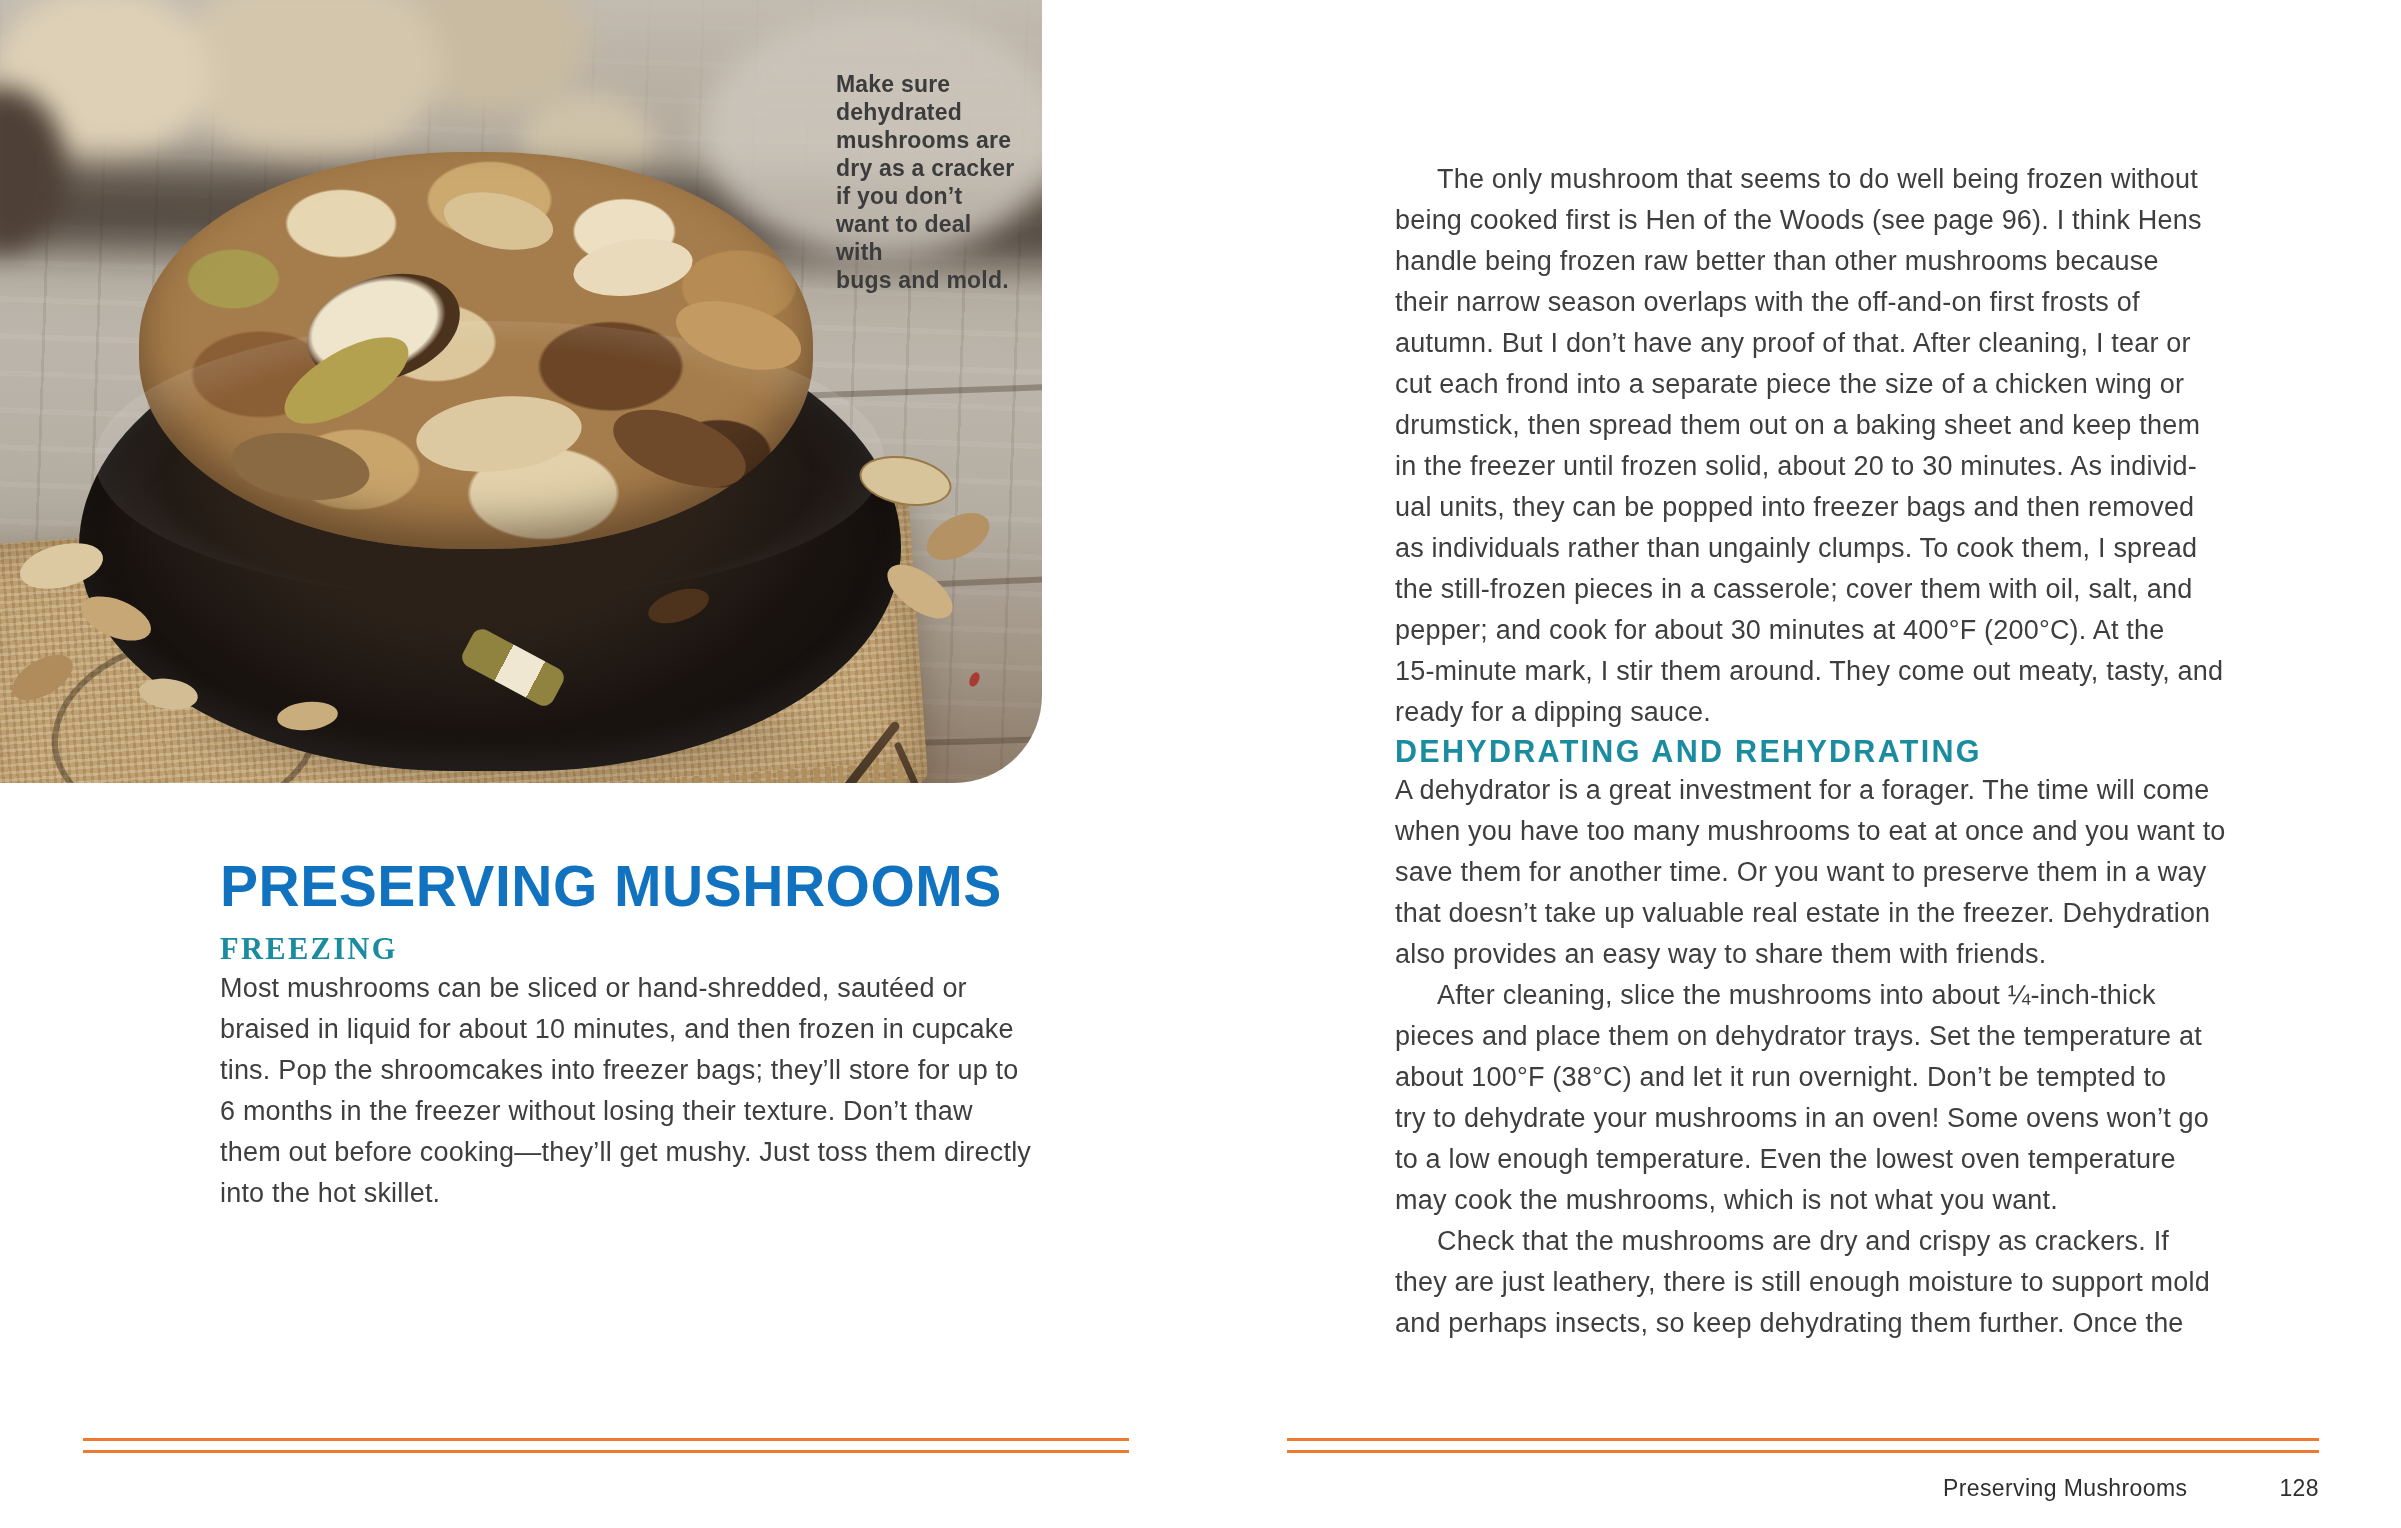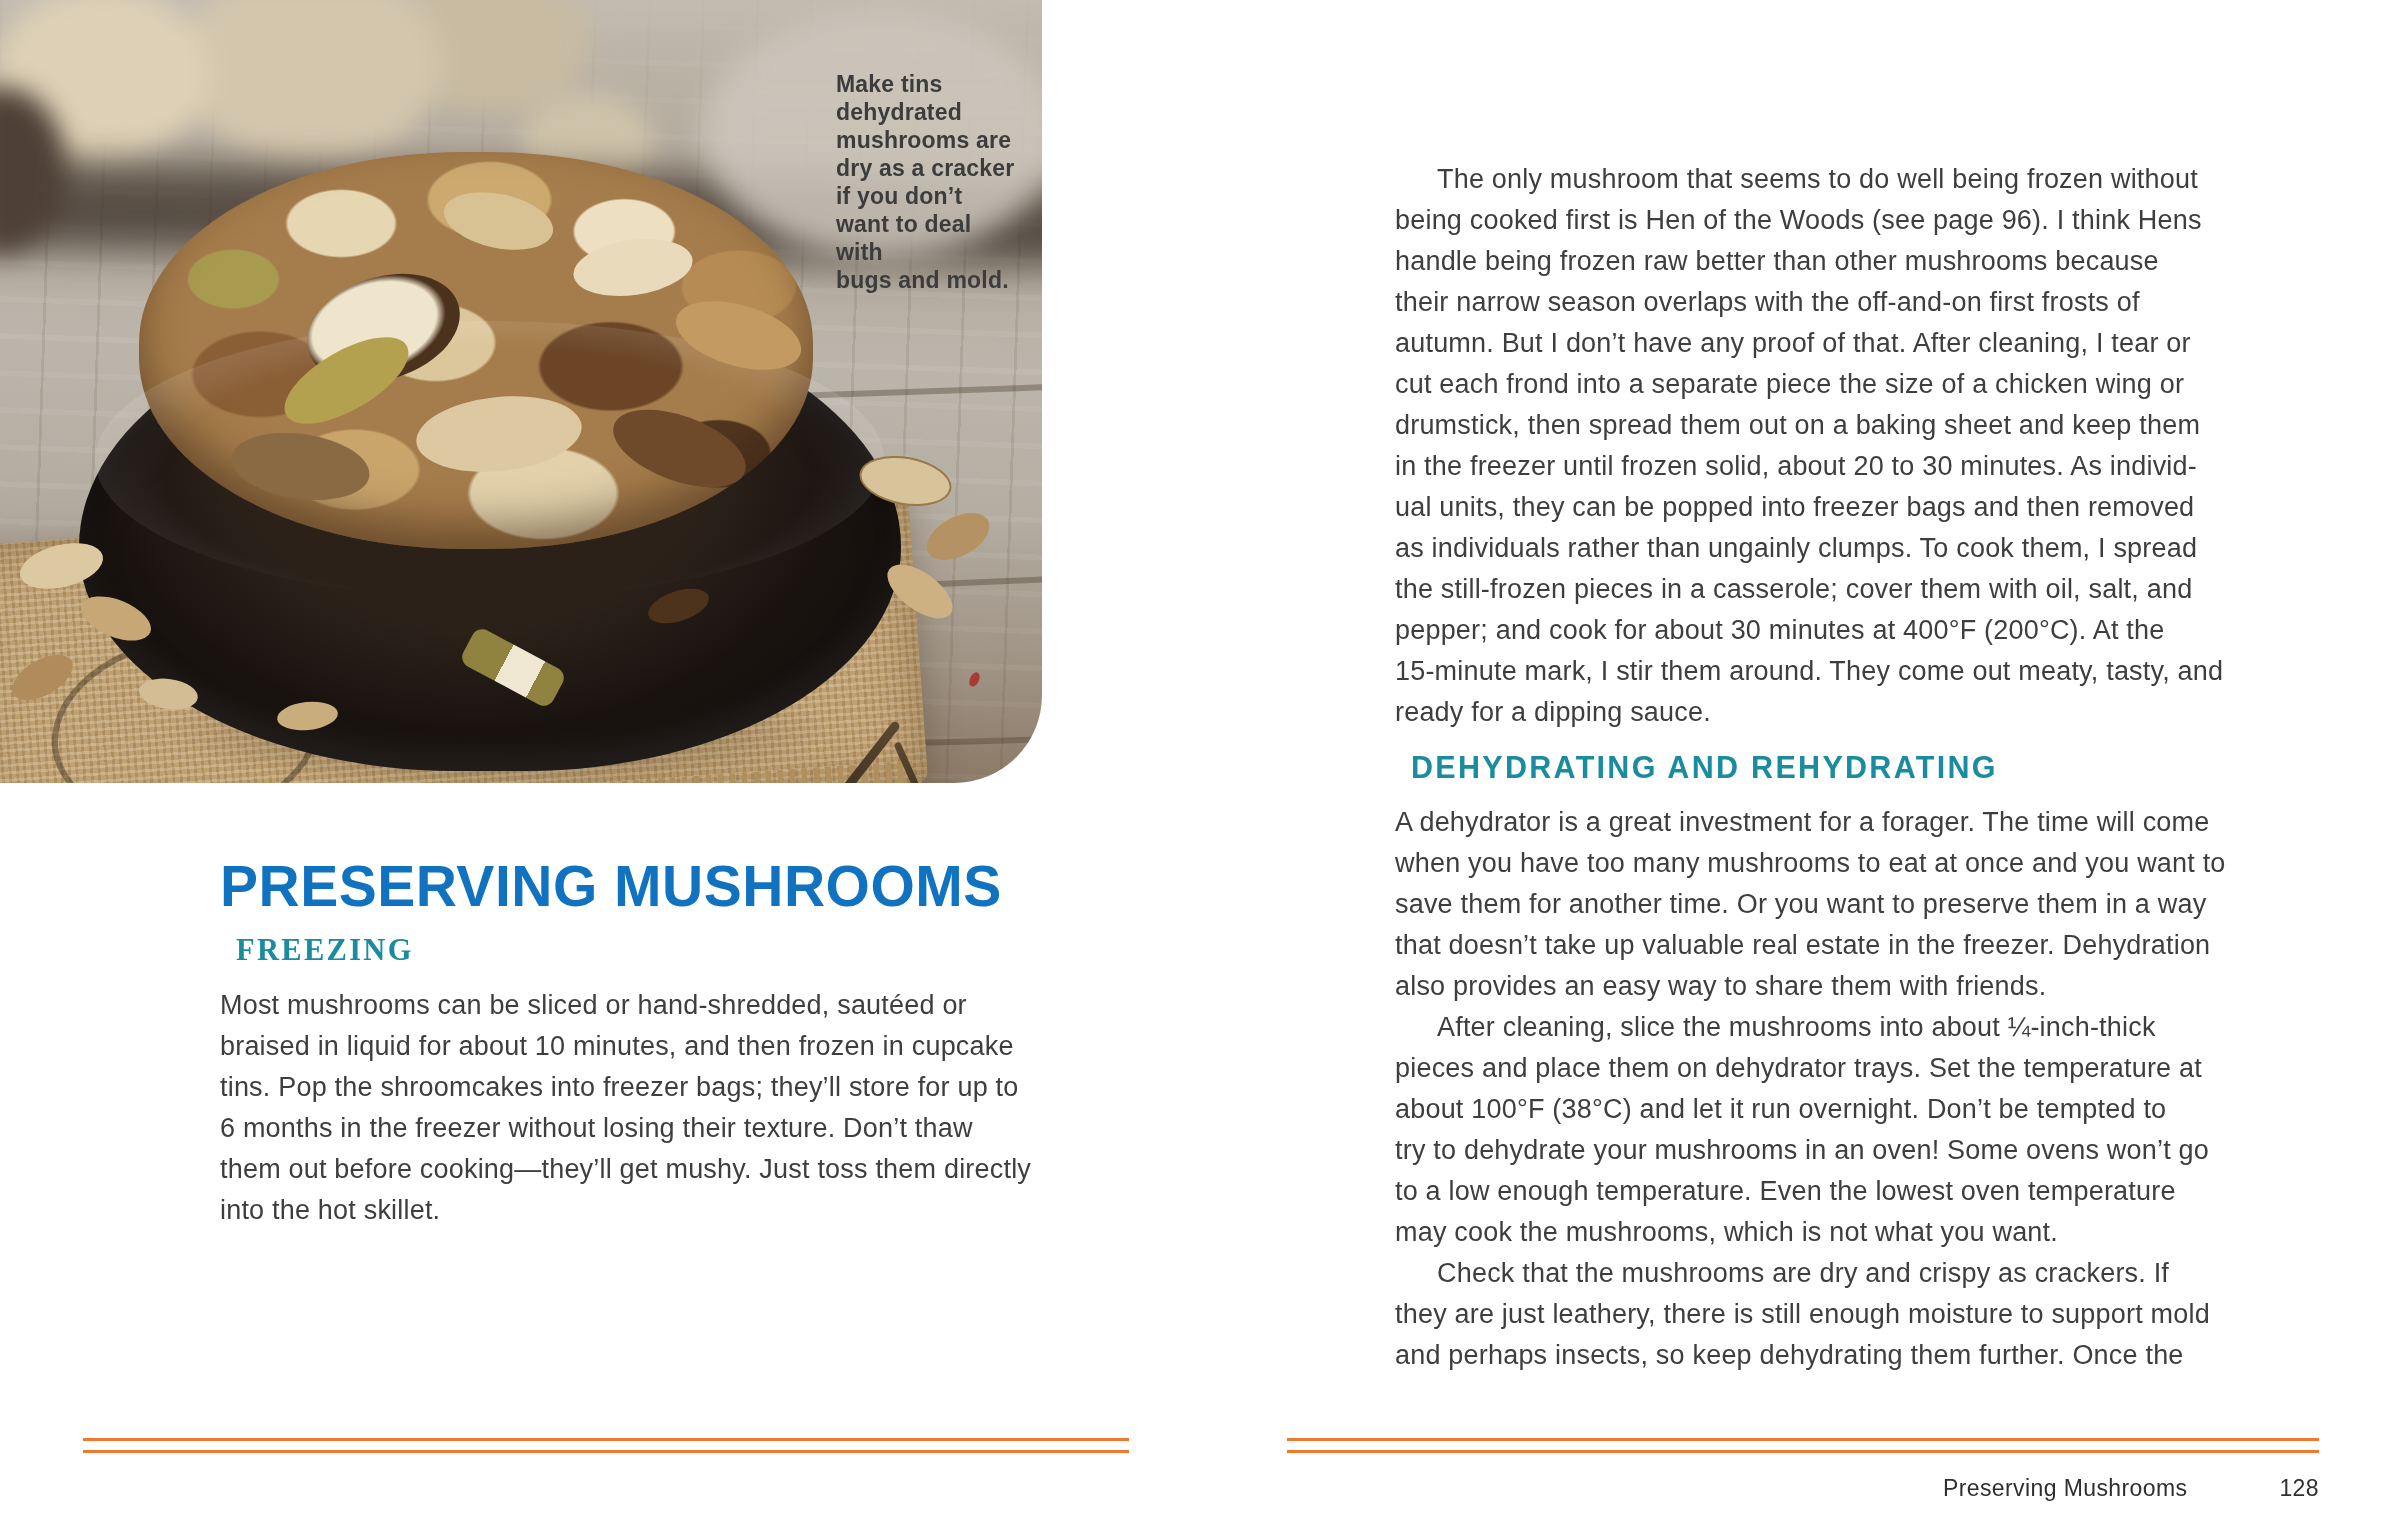--- a/index.html
+++ b/index.html
@@ -82,21 +82,21 @@
     font-size:23px;line-height:28px;font-weight:600;color:#3c3c3c;letter-spacing:0.2px;
     white-space:pre-line;
   }
   
   .lines{white-space:pre-line;margin:0;}
   .body-text{font-size:27px;line-height:41px;font-weight:400;color:#3e3e3e;letter-spacing:0.2px;}
   .indent{text-indent:42px;}
   .col-left{position:absolute;left:220px;top:857px;width:831px;}
   .col-right{position:absolute;left:1395px;top:159px;width:831px;}
   h1.title{margin:0 0 14.8px 0;font-size:57px;line-height:59px;font-weight:800;letter-spacing:0.5px;}
-  h2.subhead{margin:16px;font-size:30.5px;line-height:37px;font-weight:800;letter-spacing:2.3px;}
+  h2.subhead{margin:0;font-size:30.5px;line-height:37px;font-weight:800;letter-spacing:2.3px;}
   .sp-above-sub{margin-top:24px;margin-bottom:7.4px;font-family:Liberation Serif, serif;}
   .sp-above-sub-r{margin-top:35px;margin-bottom:9.2px;}
   
   .footer{position:absolute;top:1438px;}
   .footer-left{left:83px;width:1046px;}
   .footer-right{left:1287px;width:1032px;}
   .rule{height:9.2px;border-top:3.7px solid #ee7a2f;border-bottom:3.7px solid #ee7a2f;}
   .footer-row{margin-top:22px;display:flex;align-items:baseline;
     font-size:23px;letter-spacing:0.4px;color:#2f2f2f;}
   .footer-row .gap{width:100px;}
@@ -140,21 +140,21 @@
       <div class="slice" style="left:9.2px;top:660px;width:67px;height:35px;background:#b08c5c;transform:rotate(-30deg);"></div>
       <div class="slice" style="left:139px;top:679px;width:59px;height:29.6px;background:#d2bd95;transform:rotate(8deg);"></div>
       <div class="slice" style="left:277px;top:702px;width:61px;height:28px;background:#c9ad7c;transform:rotate(-6deg);"></div>
       <div class="slice" style="left:462px;top:647px;width:102px;height:41px;background:linear-gradient(90deg,#8f833f 0 40%, #efe7d2 40% 75%, #8f833f 75%);transform:rotate(28deg);border-radius:11px;"></div>
       <div class="slice" style="left:647px;top:591px;width:63px;height:29.6px;background:#4e331c;transform:rotate(-18deg);"></div>
 
       <div class="twig" style="left:859px;top:711px;width:9.2px;height:111px;transform:rotate(38deg);"></div>
       <div class="twig" style="left:910px;top:739px;width:7.4px;height:83px;transform:rotate(-24deg);"></div>
       <div class="red-speck"></div>
 
-      <figcaption class="caption">Make tins
+      <figcaption class="caption">Make sure
 dehydrated
 mushrooms are
 dry as a cracker
 if you don’t
 want to deal with
 bugs and mold.</figcaption>
     </figure>
 
     <div class="col-left">
       <h1 class="title" style="color:#1173bf;">PRESERVING MUSHROOMS</h1>

